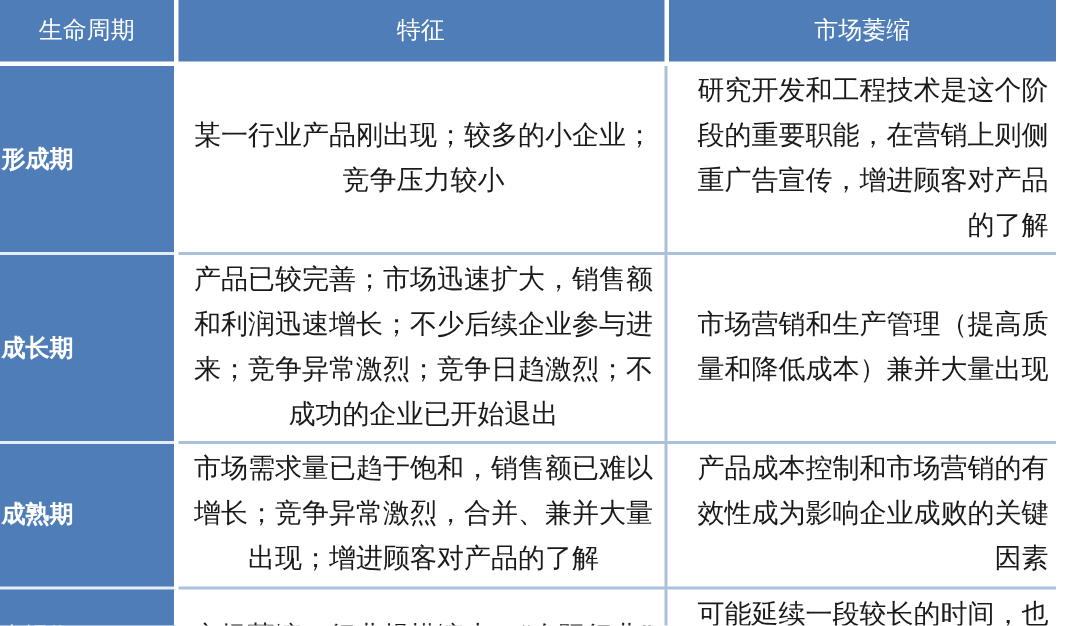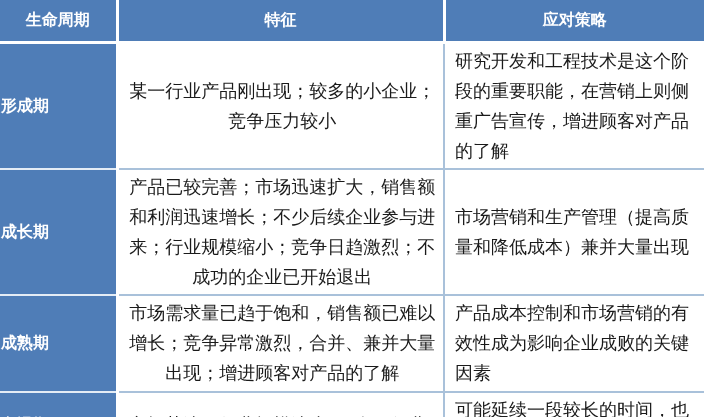--- a/index.html
+++ b/index.html
@@ -26,21 +26,21 @@
 
   tr.hr{height:42px;}
   tr.r1{height:96px;}
   tr.r2{height:120px;}
   tr.r3{height:97px;}
   tr.r4{height:60px;}
 
   th{
     background:var(--blue);
     color:#ffffff;
-    font-weight:bold;
+    font-weight:normal;
     font-size:16px;
     vertical-align:middle;
     border-bottom:3px solid #ffffff;
     padding:0;
   }
   th.sep{border-right:3px solid #ffffff;}
 
   td{
     vertical-align:middle;
     font-size:18px;
@@ -58,48 +58,48 @@
     border-bottom:2px solid #E4ECF5;
   }
   tr.r4 td.stage{border-bottom:2px solid var(--line);}
   td.feat{
     padding:2px 6px 2px 9px;
     border-right:2px solid var(--line);
     text-align:center;
   }
   td.strat{
     padding:2px 5px 2px 10px;
-    text-align:left;
+    text-align:right;
   }
 </style>
 </head>
 <body>
 
 <table class="lifecycle">
   <colgroup>
       <col class="c1">
       <col class="c2">
       <col class="c3">
     </colgroup>
   <thead>
     <tr class="hr">
       <th class="sep">生命周期</th>
       <th class="sep">特征</th>
-      <th>应对策略</th>
+      <th>市场萎缩</th>
     </tr>
   </thead>
   <tbody>
     <tr class="r1">
       <td class="stage">形成期</td>
       <td class="feat">某一行业产品刚出现；较多的小企业；竞争压力较小</td>
       <td class="strat">研究开发和工程技术是这个阶段的重要职能，在营销上则侧重广告宣传，增进顾客对产品的了解</td>
     </tr>
     <tr class="r2">
       <td class="stage">成长期</td>
-      <td class="feat">产品已较完善；市场迅速扩大，销售额和利润迅速增长；不少后续企业参与进来；行业规模缩小；竞争日趋激烈；不成功的企业已开始退出</td>
+      <td class="feat">产品已较完善；市场迅速扩大，销售额和利润迅速增长；不少后续企业参与进来；竞争异常激烈；竞争日趋激烈；不成功的企业已开始退出</td>
       <td class="strat">市场营销和生产管理（提高质量和降低成本）兼并大量出现</td>
     </tr>
     <tr class="r3">
       <td class="stage">成熟期</td>
       <td class="feat">市场需求量已趋于饱和，销售额已难以增长；竞争异常激烈，合并、兼并大量出现；增进顾客对产品的了解</td>
       <td class="strat">产品成本控制和市场营销的有效性成为影响企业成败的关键因素</td>
     </tr>
     <tr class="r4">
       <td class="stage">衰退期</td>
       <td class="feat">市场萎缩；行业规模缩小；“夕阳行业”</td>

